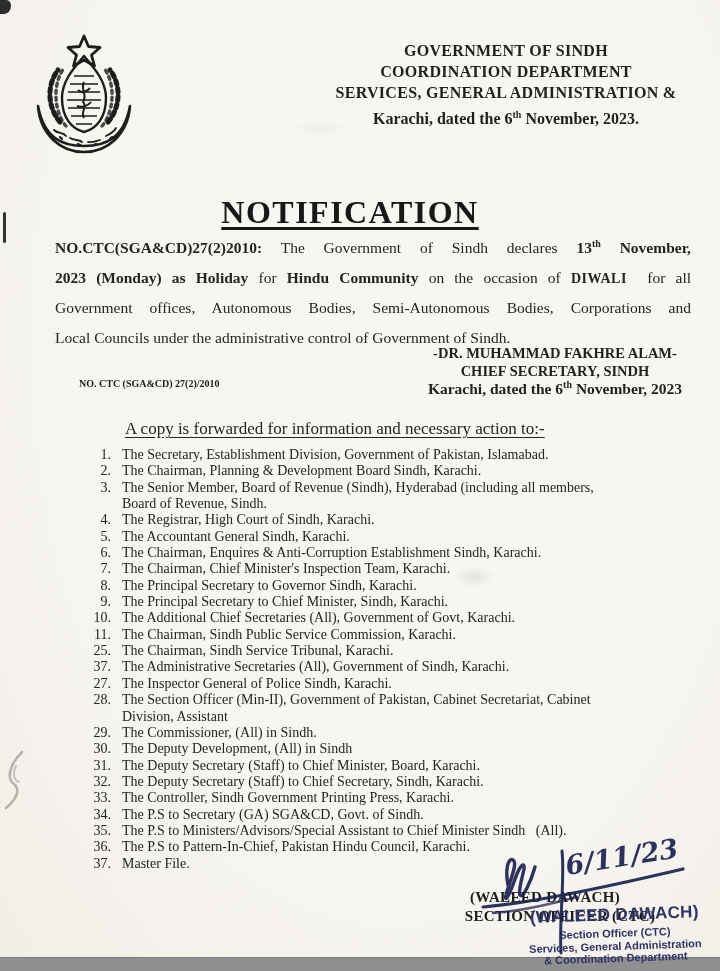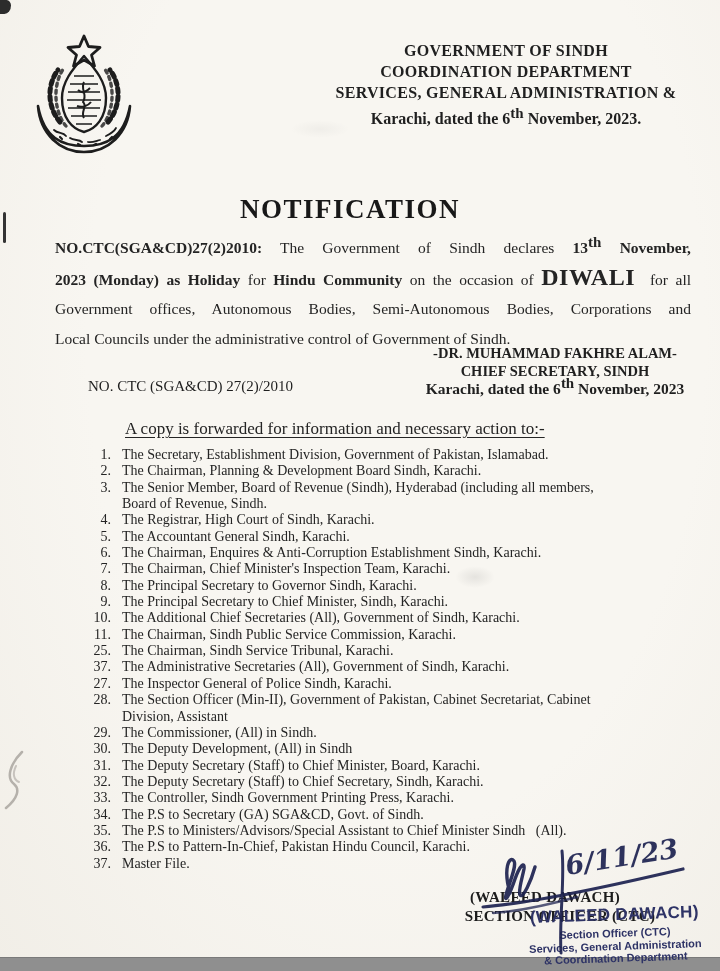--- a/index.html
+++ b/index.html
@@ -12,36 +12,36 @@
     font-family:"Liberation Serif", serif;
     color:#242424;
     overflow:hidden;
   }
   
   .crest{position:absolute;left:30px;top:34px;width:108px;height:128px;}
   .hdr{position:absolute;left:300px;top:40px;width:412px;text-align:center;
        font-weight:bold;font-size:16px;line-height:21px;letter-spacing:.3px;color:#1f1f1f;}
   .hdr-date{position:absolute;left:300px;top:110px;width:412px;text-align:center;
        font-weight:bold;font-size:16px;color:#1f1f1f;}
-  sup{font-size:15px;line-height:0;}
+  sup{font-size:10px;line-height:0;}
   
   .title{position:absolute;left:0;top:194px;width:700px;text-align:center;}
-  .title span{font-weight:bold;font-size:27px;letter-spacing:1.5px;
-       text-decoration-thickness:2.5px;text-underline-offset:4px;color:#181818;}
+  .title span{font-weight:bold;font-size:32px;letter-spacing:1.5px;
+       text-decoration:underline;text-decoration-thickness:2.5px;text-underline-offset:4px;color:#181818;}
   
   .body{position:absolute;left:55px;top:233px;width:636px;font-size:15.5px;line-height:29.5px;color:#242424;}
   .bodyline{text-align:justify;text-align-last:justify;}
   .bodyline.last{text-align-last:left;}
   .b{font-weight:bold;}
-  .big{font-size:24px;letter-spacing:.5px;}
+  .big{font-size:14px;letter-spacing:.5px;}
   
   .signoff{position:absolute;left:395px;top:345px;width:320px;text-align:center;
        font-weight:bold;font-size:14.5px;line-height:17.5px;color:#1f1f1f;}
   .signoff .kdate{font-size:15.5px;white-space:nowrap;}
-  .refno{position:absolute;left:88px;top:378px;font-weight:normal;font-size:15px;color:#1f1f1f;}
+  .refno{position:absolute;left:79px;top:378px;font-weight:bold;font-size:10px;color:#1f1f1f;}
   .copyhead{position:absolute;left:125px;top:419px;font-size:17px;
        text-decoration:underline;text-underline-offset:3px;color:#242424;}
   
   .rlist{position:absolute;left:85px;top:447px;width:606px;font-size:14px;line-height:16.35px;color:#242424;}
   .rrow{display:flex;}
   .rnum{flex:none;width:26px;text-align:right;}
   .rtxt{flex:1;padding-left:11px;}
   
   .sig-svg{position:absolute;left:465px;top:831px;width:245px;height:130px;z-index:5;}
   .typed-name{position:absolute;left:445px;top:889px;width:200px;text-align:center;
@@ -191,21 +191,21 @@
       </div>
       <div class="rrow">
         <span class="rnum">9.</span>
         <span class="rtxt">
           <div>The Principal Secretary to Chief Minister, Sindh, Karachi.</div>
         </span>
       </div>
       <div class="rrow">
         <span class="rnum">10.</span>
         <span class="rtxt">
-          <div>The Additional Chief Secretaries (All), Government of Sindh, Karachi.</div>
+          <div>The Additional Chief Secretaries (All), Government of Govt, Karachi.</div>
         </span>
       </div>
       <div class="rrow">
         <span class="rnum">11.</span>
         <span class="rtxt">
           <div>The Chairman, Sindh Public Service Commission, Karachi.</div>
         </span>
       </div>
       <div class="rrow">
         <span class="rnum">25.</span>

